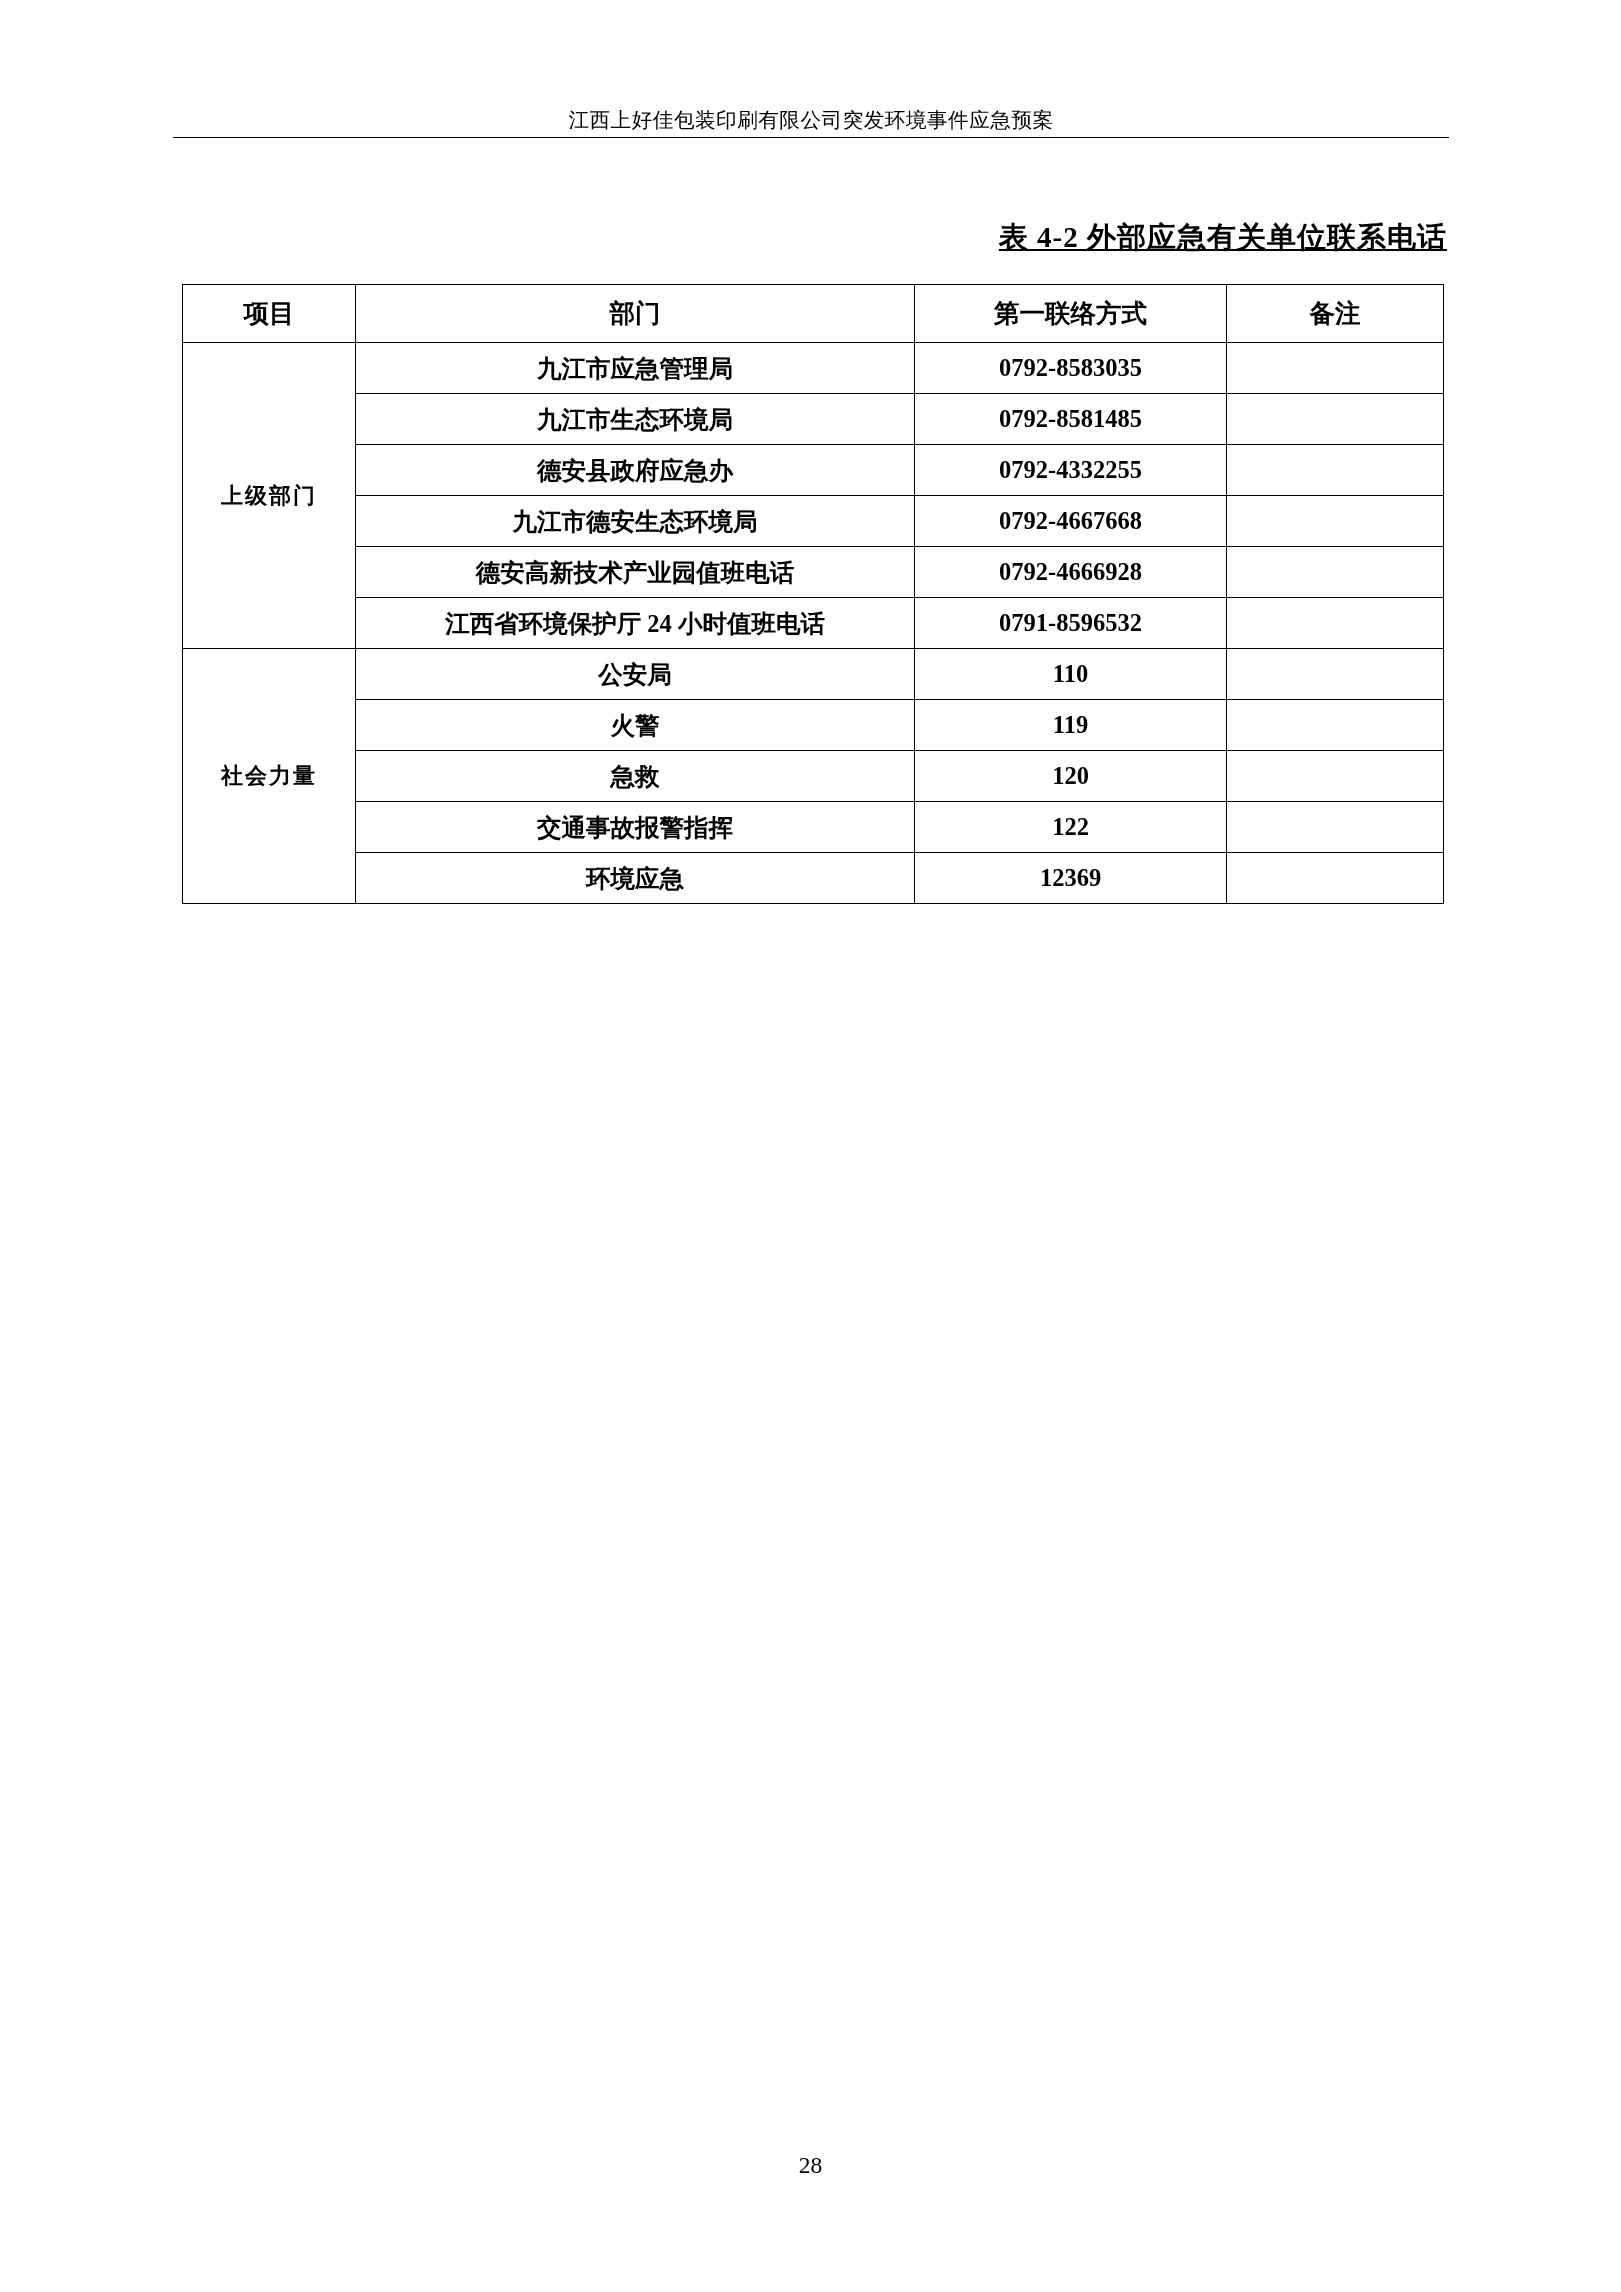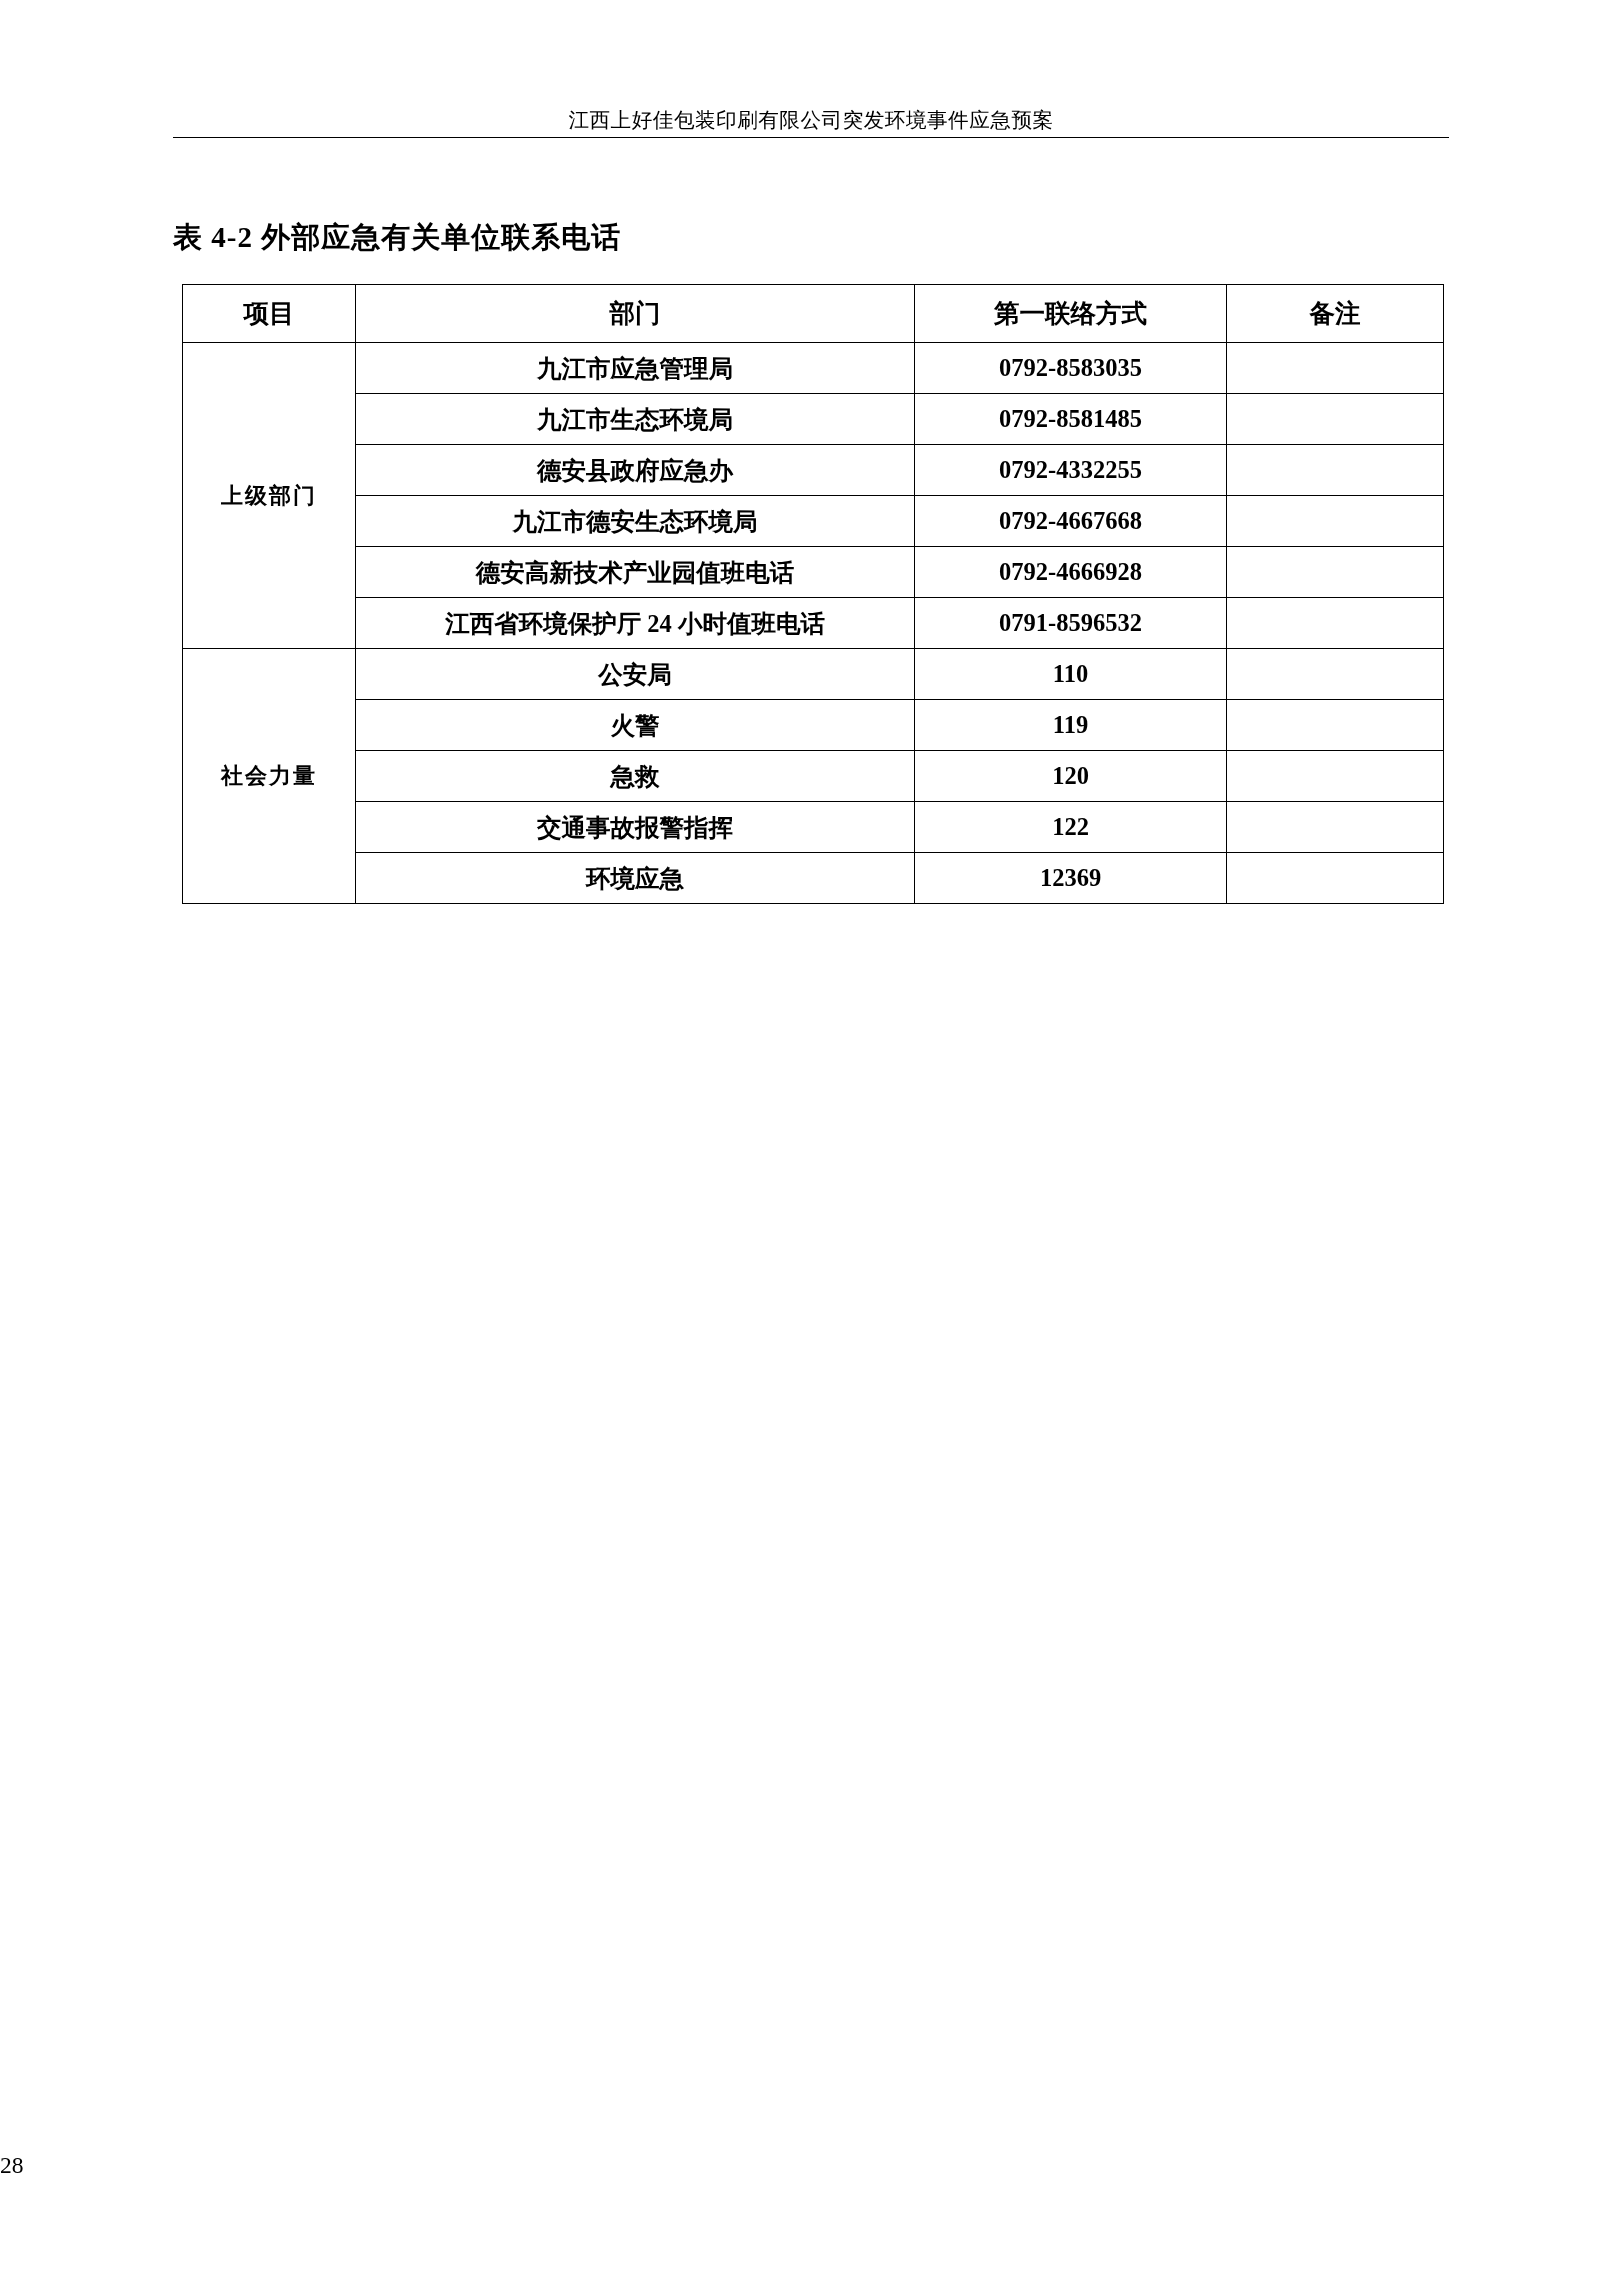--- a/index.html
+++ b/index.html
@@ -37,24 +37,25 @@
     top: 137px;
     left: 173px;
     width: 1276px;
     border-bottom: 1.5px solid #000;
   }
   .table-title {
     position: absolute;
     top: 218px;
     left: 173px;
     width: 1274px;
-    text-align: left;
+    text-align: right;
     font-size: 29px;
     font-weight: bold;
     letter-spacing: 1px;
+    text-decoration: underline;
   }
   table.contacts {
     position: absolute;
     top: 284px;
     left: 182px;
     width: 1259px;
     border-collapse: collapse;
     table-layout: fixed;
     font-size: 24.5px;
     border-radius: 15px;
@@ -80,20 +81,21 @@
   col.c4 { width: 217px; }
   .group-cell {
     font-size: 22px;
     letter-spacing: 2px;
   }
   .footer-page {
     position: absolute;
     top: 2152px;
     left: 0;
     width: 1621px;
+    text-align: center;
     font-size: 23.5px;
   }
 </style>
 </head>
 <body>
 
 <div class="page">
 
   <div class="header">江西上好佳包装印刷有限公司突发环境事件应急预案</div>
   <div class="header-rule"></div>

